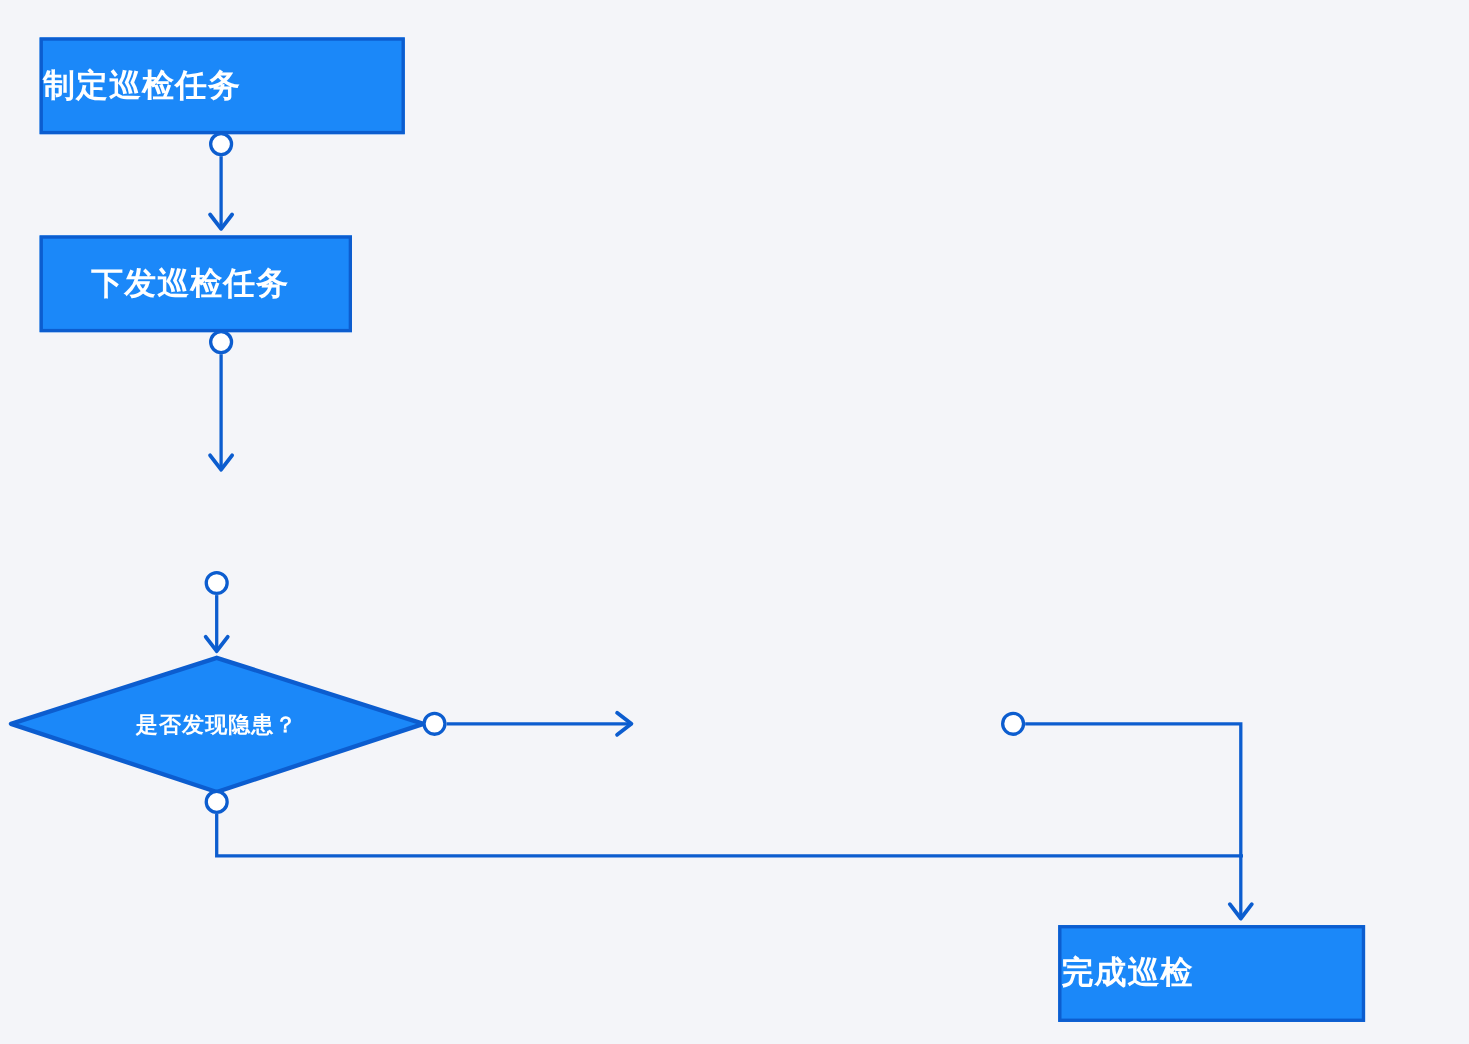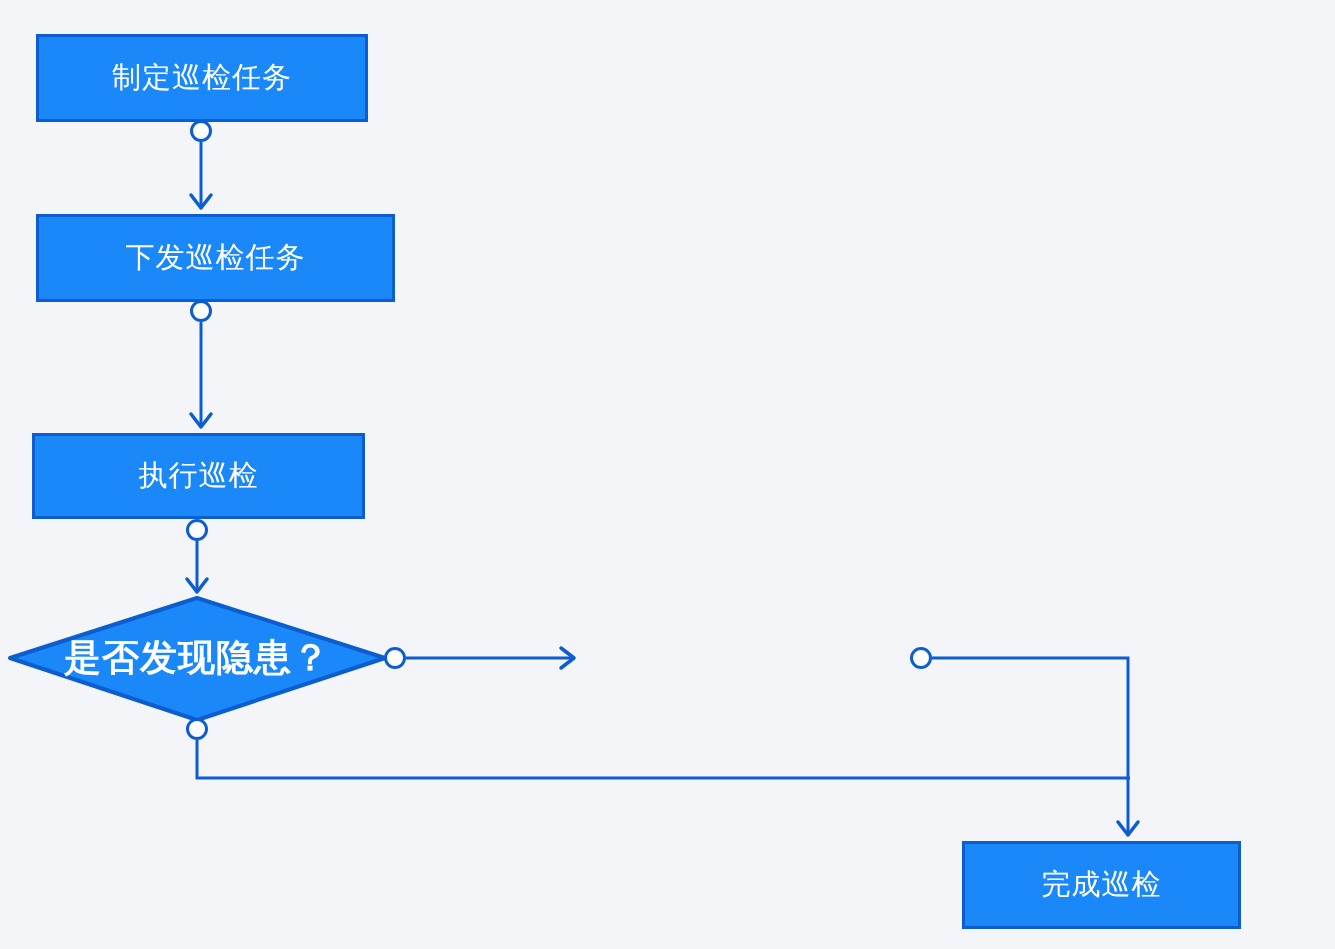--- a/index.html
+++ b/index.html
@@ -52,33 +52,33 @@
     stroke-width: 3;
   }
   .node {
     position: absolute;
     box-sizing: border-box;
     background: var(--node-fill);
     border: 3.5px solid var(--node-border);
     color: var(--text);
     display: flex;
     align-items: center;
-    justify-content: center;
+    justify-content: flex-start;
     font-size: 29px;
-    font-weight: normal;
+    font-weight: bold;
     letter-spacing: 1px;
     white-space: nowrap;
   }
   .diamond-label {
     position: absolute;
     color: var(--text);
     display: flex;
     align-items: center;
     justify-content: center;
-    font-size: 37px;
+    font-size: 20px;
     font-weight: bold;
     letter-spacing: 1px;
     white-space: nowrap;
   }
 </style>
 </head>
 <body>
 
 <div class="canvas">
 
@@ -103,27 +103,24 @@
     <circle class="port" cx="197" cy="530" r="9.5"></circle>
     <circle class="port" cx="395" cy="658" r="9.5"></circle>
     <circle class="port" cx="197" cy="729" r="9.5"></circle>
     <circle class="port" cx="921" cy="658" r="9.5"></circle>
   </svg>
 
   <div class="node" style="left:36px; top:34px; width:332px; height:88px;">
     <span>制定巡检任务</span>
   </div>
 
-  <div class="node" style="left:36px; top:214px; width:359px; height:88px;">
+  <div class="node" style="left:36px; top:214px; width:284px; height:88px;padding-left:44px;">
     <span>下发巡检任务</span>
   </div>
 
-  <div class="node" style="left:32px; top:433px; width:333px; height:86px;">
-    <span>执行巡检</span>
-  </div>
 
   <div class="diamond-label" style="left:37px; top:640px; width:320px; height:36px;">
     <span>是否发现隐患？</span>
   </div>
 
 
   <div class="node" style="left:962px; top:841px; width:279px; height:88px;">
     <span>完成巡检</span>
   </div>
 

